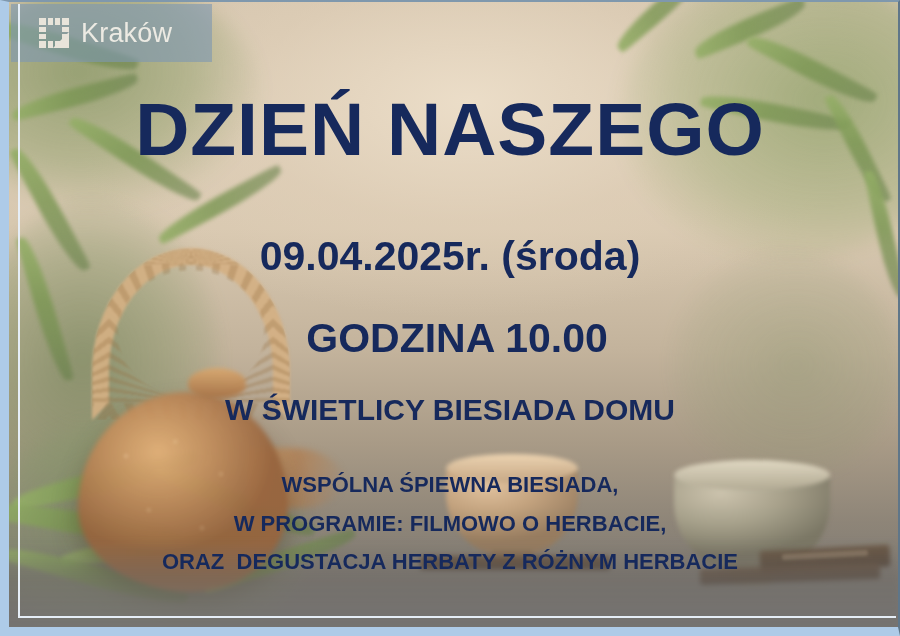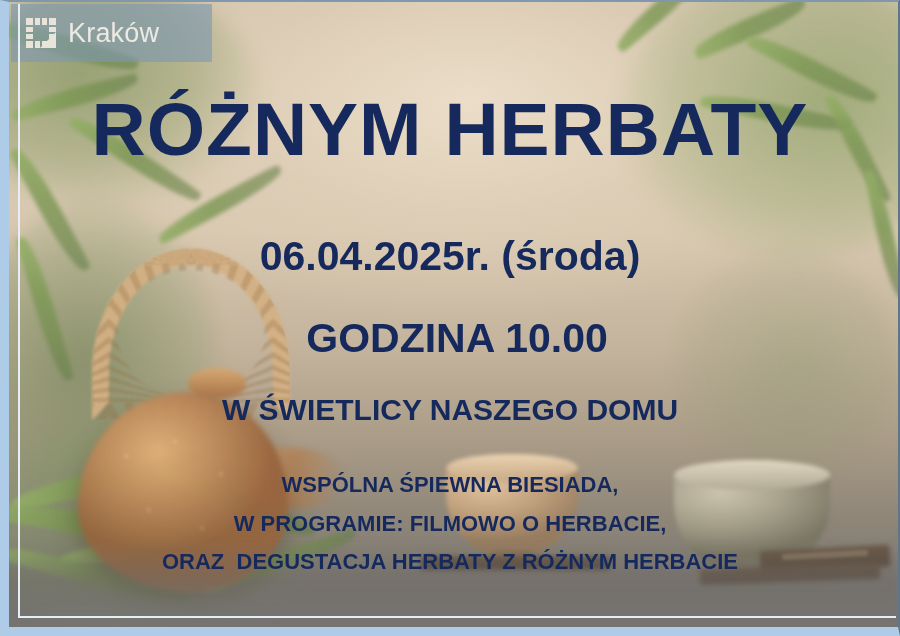--- a/index.html
+++ b/index.html
@@ -246,21 +246,21 @@
 
   
   .logo-badge {
     position: absolute;
     left: 11px; top: 4px;
     width: 201px; height: 58px;
     background: rgba(126,152,178,0.62);
     display: flex;
     align-items: center;
     gap: 12px;
-    padding-left: 15px;
+    padding-left: 28px;
     box-sizing: border-box;
   }
   .logo-mark {
     width: 30px; height: 30px;
     position: relative;
     flex: 0 0 auto;
   }
   .logo-mark i {
     position: absolute;
     background: #e8e4da;
@@ -417,24 +417,24 @@
       <i class="lm8"></i>
         <i class="lm9"></i>
       <i class="lm10"></i>
         <i class="lm11"></i>
       <i class="lm-diag"></i>
     </span>
     <span class="logo-text">Kraków</span>
   </div>
 
   <div class="copy">
-    <div class="title">RÓŻNYM HERBATY</div>
-    <div class="line-date">06.04.2025r. (środa)</div>
+    <div class="title">DZIEŃ NASZEGO</div>
+    <div class="line-date">09.04.2025r. (środa)</div>
     <div class="line-time">GODZINA 10.00</div>
-    <div class="line-place">W ŚWIETLICY NASZEGO DOMU</div>
+    <div class="line-place">W ŚWIETLICY BIESIADA DOMU</div>
     <div class="program">
       <div>WSPÓLNA ŚPIEWNA BIESIADA,</div>
       <div>W PROGRAMIE: FILMOWO O HERBACIE,</div>
       <div>ORAZ  DEGUSTACJA HERBATY Z RÓŻNYM HERBACIE</div>
     </div>
   </div>
 
   <div class="frame">
     <div class="frame-inner"></div>
   </div>

